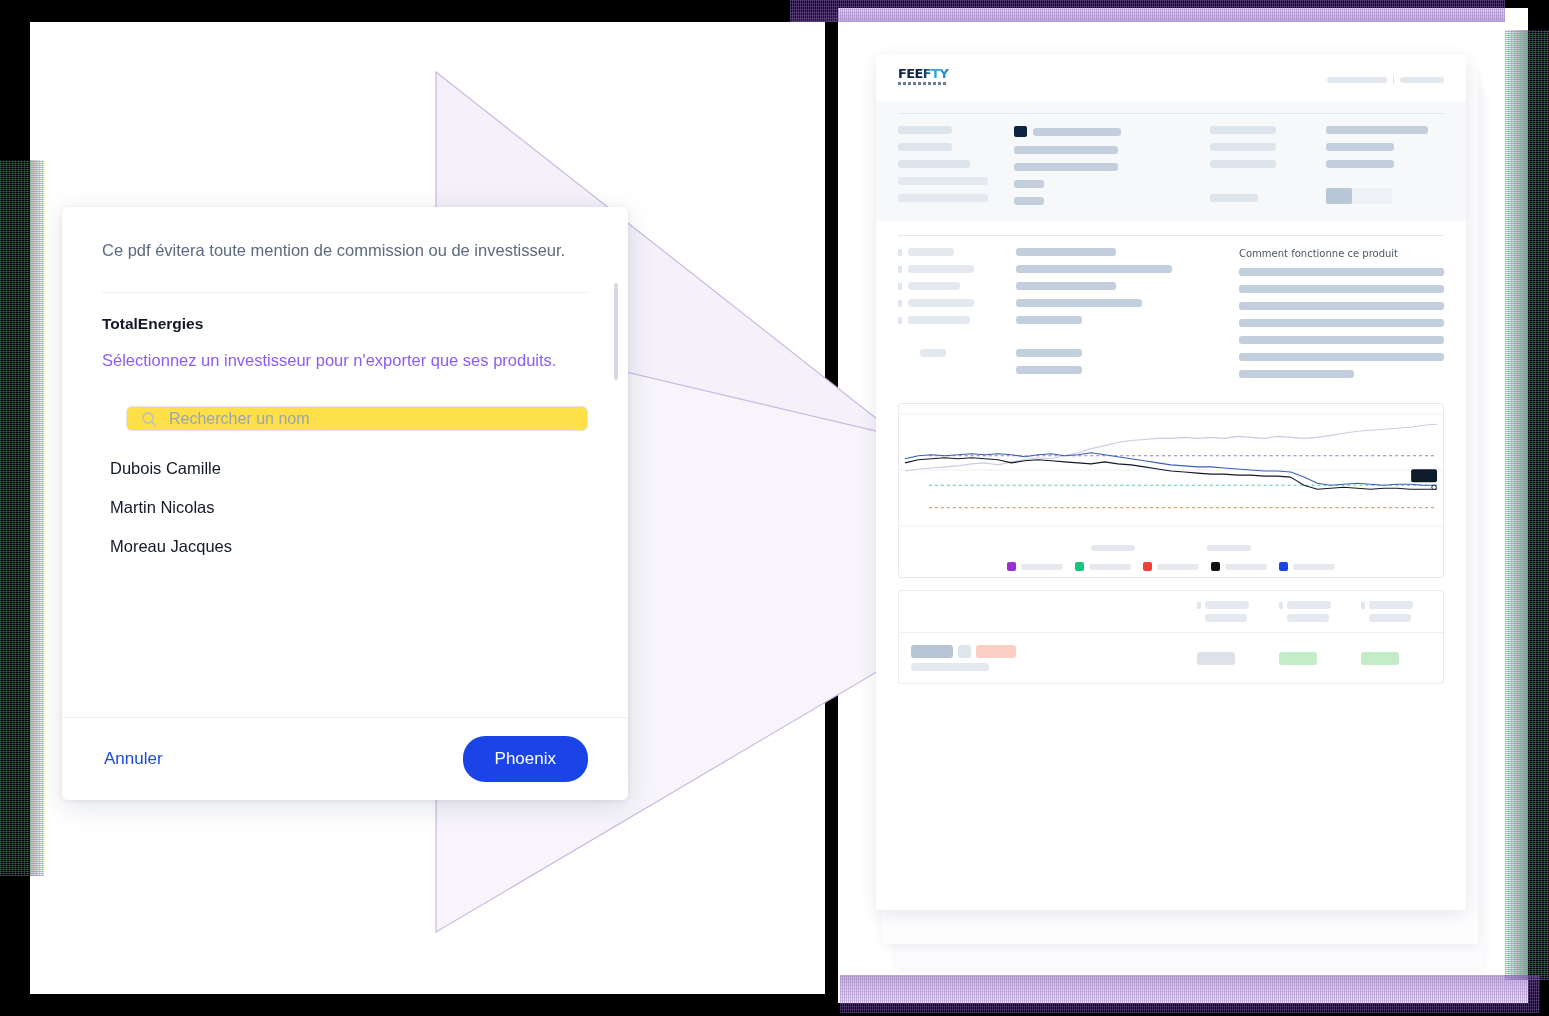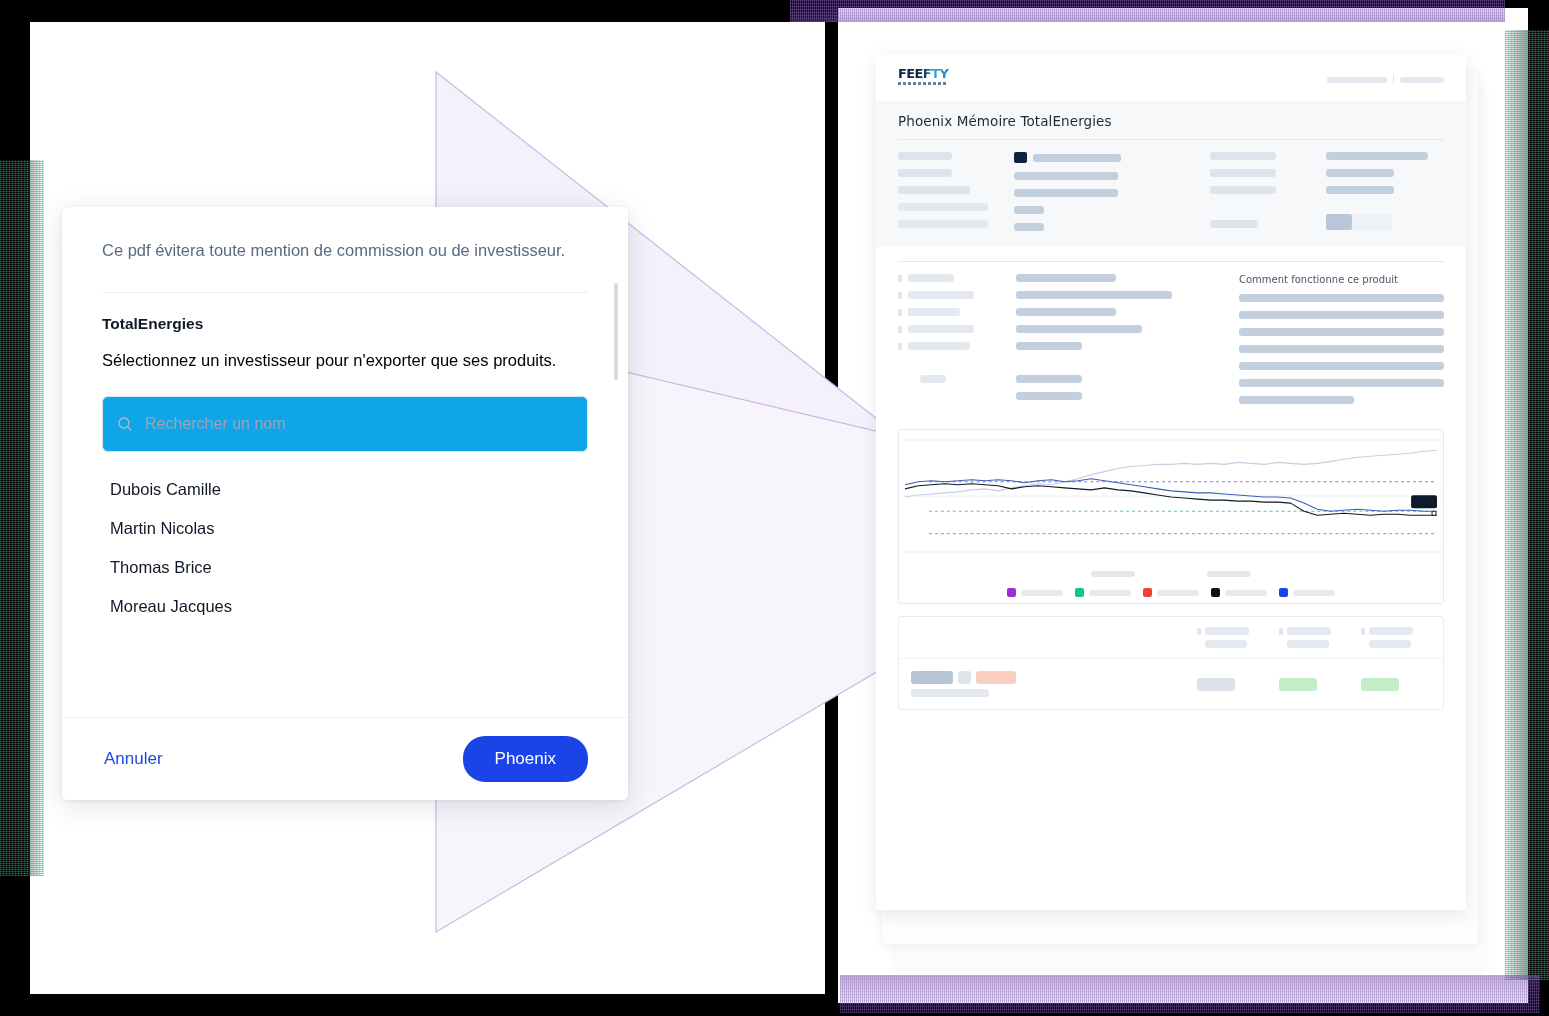--- a/index.html
+++ b/index.html
@@ -175,25 +175,25 @@
     box-shadow: 0 6px 28px rgba(25,35,70,.13), 0 1px 4px rgba(25,35,70,.08);
     display: flex; flex-direction: column; overflow: hidden;
   }
   .dlg-header { padding: 26px 40px 22px 40px; border-bottom: 1px solid #edeff3; }
   .dlg-title { font-size: 22px; color: #111827; font-weight: 400; letter-spacing: .1px; }
 
   .dlg-body { position: relative; flex: 1; padding: 30px 40px 0 40px; overflow: hidden; }
   .dlg-note { font-size: 16.5px; line-height: 27px; color: #5a6b80; }
   .dlg-sep { height: 1px; background: #eceff3; margin: 28px 0 22px 0; }
   .dlg-label { font-size: 15.5px; color: #111827; font-weight: 700; margin-bottom: 14px; }
-  .dlg-sub { font-size: 16.5px; line-height: 27px; color: #000000; margin-bottom: 22px; }
+  .dlg-sub { font-size: 16.5px; line-height: 27px; color: #8b5cf6; margin-bottom: 32px; }
 
   .search-box {
     display: flex; align-items: center; gap: 12px;
-    height: 56px; border: 1px solid #dfe3ea; border-radius: 6px; padding: 0 14px; background:#0ea5e9;
+    height: 25px; border: 1px solid #dfe3ea; border-radius: 6px; padding: 0 14px; background:#fde047;margin-left:24px;
   }
   .search-box svg { flex: 0 0 auto; }
   .search-input {
     border: none; outline: none; flex: 1; font-size: 16px; color: #1f2937;
     font-family: "Liberation Sans", sans-serif; background: transparent;
   }
   .search-input::placeholder { color: #9aa5b4; }
 
   .name-list { margin-top: 18px; display: flex; flex-direction: column; }
   .name-item {
@@ -257,21 +257,20 @@
           <div class="lg-sub"></div>
         </div>
         <div class="hdr-bars">
           <div class="hdr-bar" style="width:60px"></div>
           <div class="hdr-div"></div>
           <div class="hdr-bar" style="width:44px"></div>
         </div>
       </div>
 
       <div class="doc-hero">
-        <div class="doc-title">Phoenix Mémoire TotalEnergies</div>
         <div class="doc-rule"></div>
 
         <div class="hero-grid">
           <div class="hero-col">
             <div class="sk" style="width:54px"></div>
             <div class="sk" style="width:54px"></div>
             <div class="sk" style="width:72px"></div>
             <div class="sk lt" style="width:90px"></div>
             <div class="sk lt" style="width:90px"></div>
           </div>
@@ -465,21 +464,20 @@
         <svg width="16" height="16" viewBox="0 0 16 16">
           <circle cx="7" cy="7" r="5" fill="none" stroke="#b4bcc8" stroke-width="1.3"></circle>
           <line x1="10.8" y1="10.8" x2="14" y2="14" stroke="#b4bcc8" stroke-width="1.3" stroke-linecap="round"></line>
         </svg>
         <input class="search-input" type="text" placeholder="Rechercher un nom" style="">
       </div>
 
       <div class="name-list" id="investor-list">
           <div class="name-item">Dubois Camille</div>
           <div class="name-item">Martin Nicolas</div>
-          <div class="name-item">Thomas Brice</div>
           <div class="name-item">Moreau Jacques</div>
         </div>
 
       <div class="scrollbar-track"></div>
       <div class="scrollbar-thumb"></div>
     </div>
 
     <div class="dlg-footer">
       <button class="btn-cancel">Annuler</button>
       <button class="btn-export">Phoenix</button>

